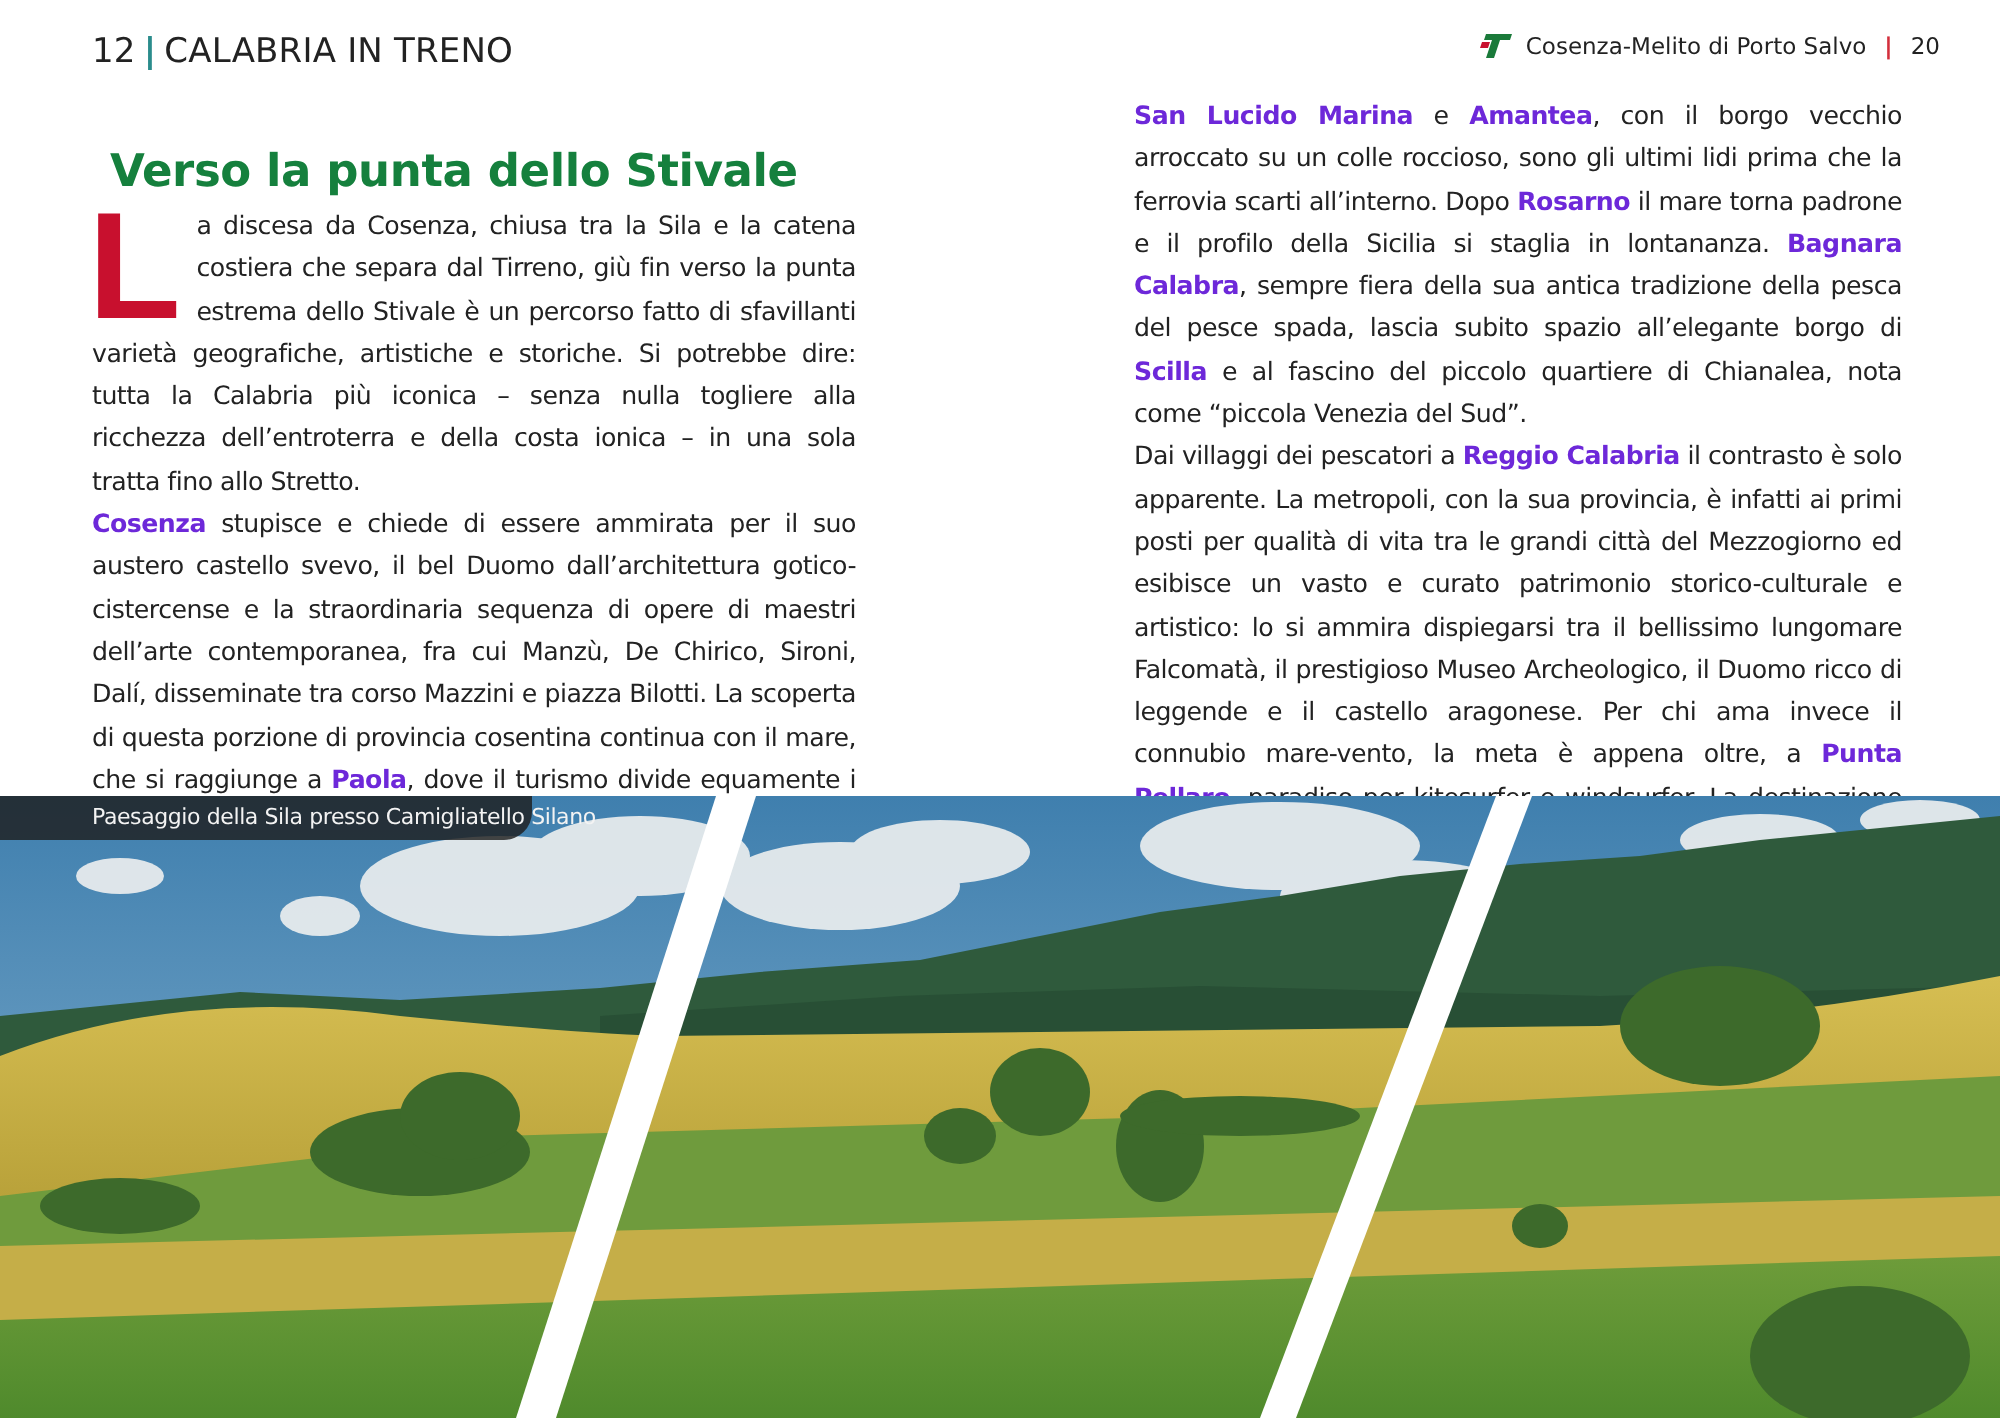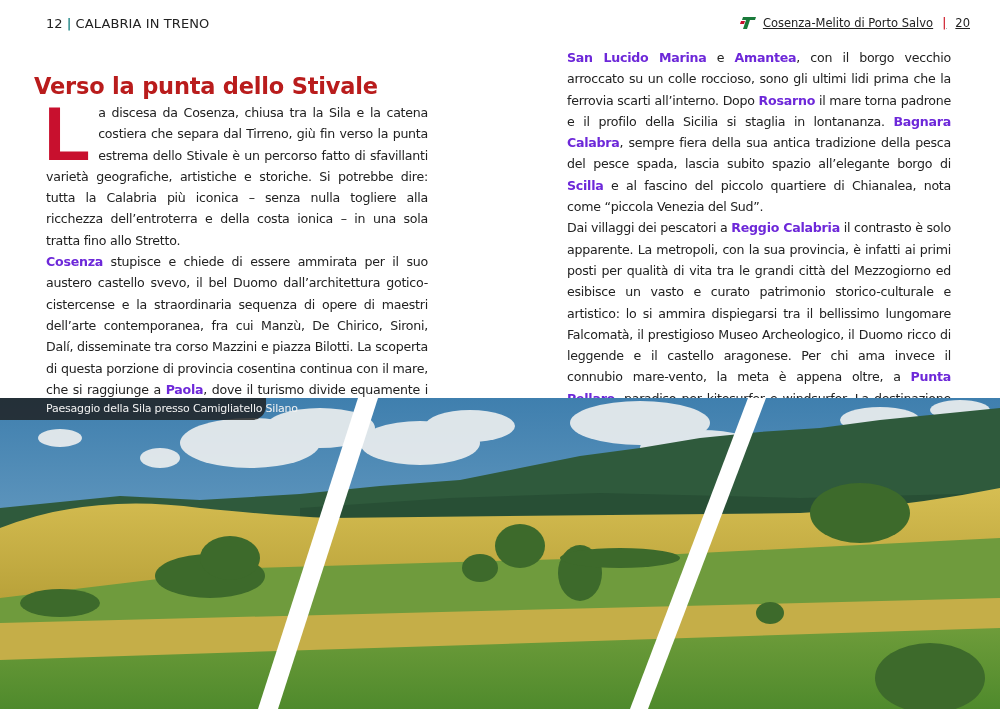--- a/index.html
+++ b/index.html
@@ -1,25 +1,25 @@
 <!DOCTYPE html>
 <html><head>
 <meta charset="utf-8">
 <style>
   html, body { margin:0; padding:0; }
   body { width:1000px; height:709px; background:#ffffff; position:relative; overflow:hidden;
          font-family:"DejaVu Sans", "Liberation Sans", sans-serif; color:#1d1d1b; }
-  .running-left { position:absolute; left:46px; top:16px; font-size:13px; letter-spacing:0.1px; color:#222;text-align:center; }
-  .running-right { position:absolute; right:30px; top:16px; font-size:11.5px; color:#222; display:flex; align-items:center; gap:5px;text-decoration:underline; }
+  .running-left { position:absolute; left:46px; top:16px; font-size:17px; letter-spacing:0.1px; color:#222;text-align:center; }
+  .running-right { position:absolute; right:30px; top:16px; font-size:11.5px; color:#222; display:flex; align-items:center; gap:5px; }
   .sep-teal { color:#2a8c8c; margin:0 4px; font-weight:bold; }
   .sep-red { color:#d32f3c; margin:0 4px; font-weight:bold; }
   .fs-logo { display:inline-block; width:16px; height:12px; position:relative; margin-right:2px; }
   .fs-logo svg { width:16px; height:12px; display:block; }
-  .title { position:absolute; left:34px; top:58px; font-family:"DejaVu Sans", sans-serif; font-weight:bold;
-           font-size:22.5px; color:#b91c1c; letter-spacing:-0.2px; }
+  .title { position:absolute; left:55px; top:58px; font-family:"DejaVu Sans", sans-serif; font-weight:bold;
+           font-size:22.5px; color:#15803d; letter-spacing:-0.2px; }
   .col { position:absolute; font-size:12.6px; line-height:21.3px; text-align:justify; color:#222;
          font-family:"DejaVu Sans", sans-serif; letter-spacing:-0.25px; }
   .col-left { left:46px; top:102px; width:382px; }
   .col-right { left:567px; top:47px; width:384px; }
   .col p { margin:0; }
   .col b { font-weight:bold; color:#6d28d9; }
   .dropcap { float:left; font-family:"Liberation Sans", sans-serif; font-weight:bold; color:#c8102e;
              font-size:76px; line-height:56px; height:58px; margin:4px 8px 0 -2px; }
   .photo { position:absolute; left:0; top:398px; width:1000px; height:311px; overflow:hidden; }
   .photo svg { display:block; }

